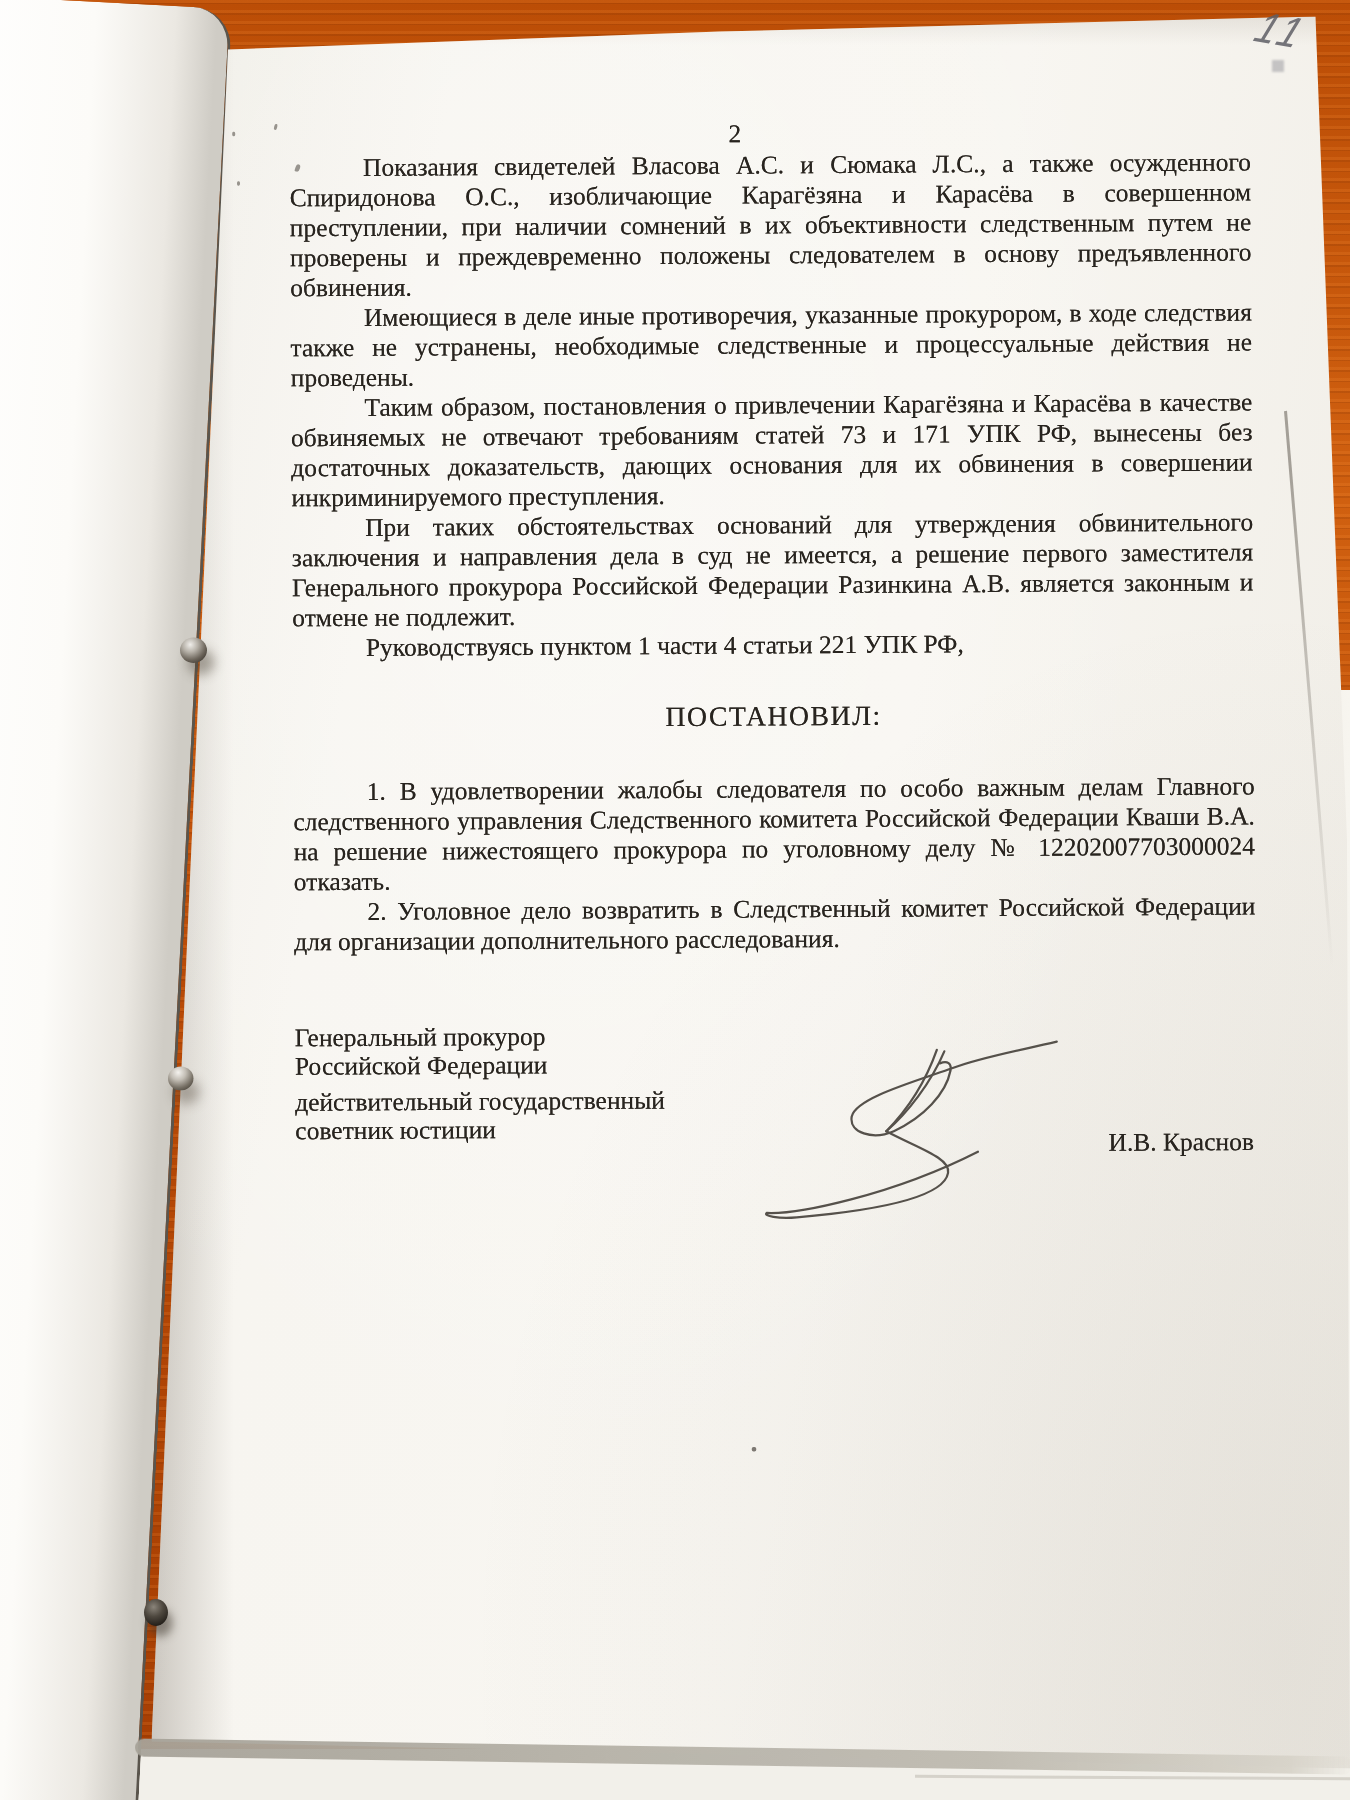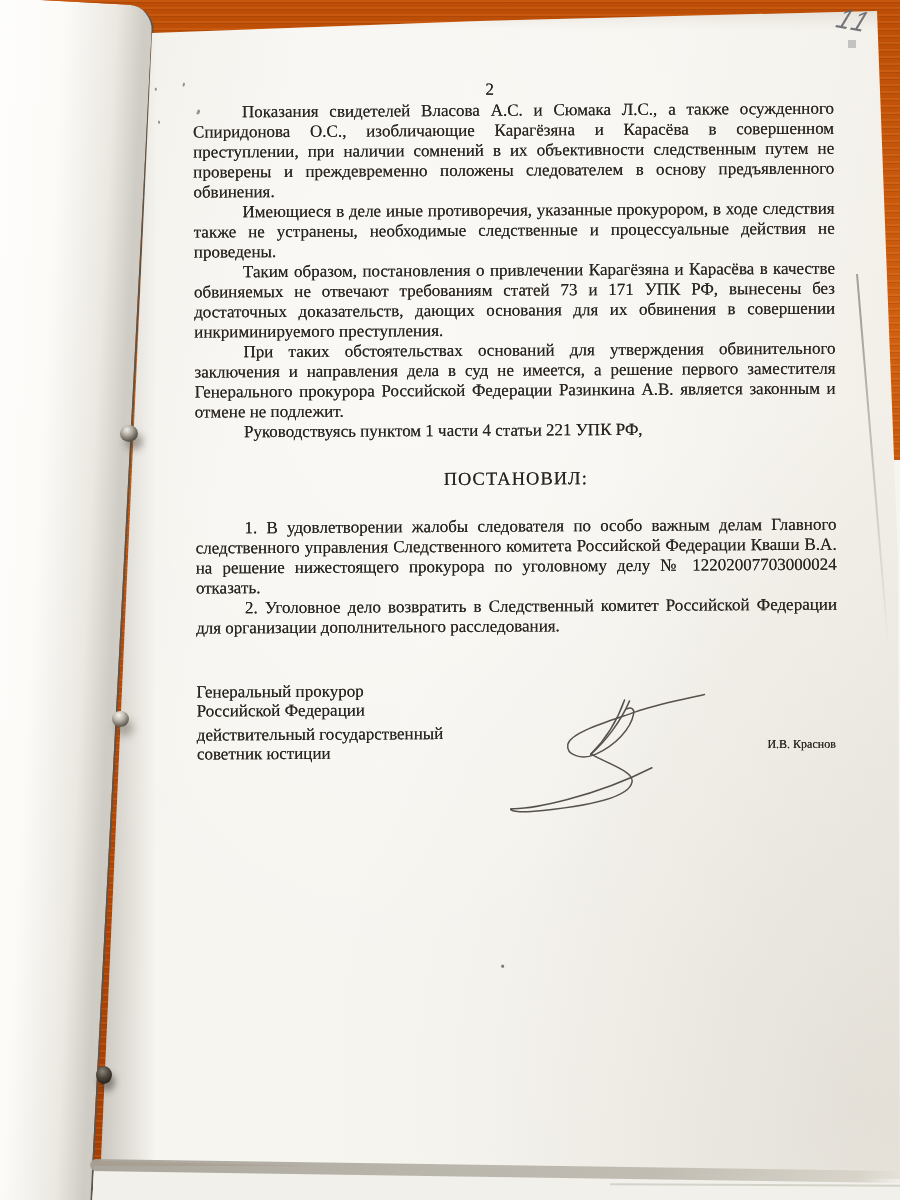--- a/index.html
+++ b/index.html
@@ -107,21 +107,21 @@
     transform-origin:450px 120px;transform:rotate(-0.35deg);
     color:#28241f;text-shadow:0 0 0.3px rgba(45,40,33,0.85);
   }
   .page-num{position:absolute;left:478px;top:80px;width:24px;text-align:center;font-size:17px;}
   .doc-body{position:absolute;left:193px;top:101px;width:641px;font-size:17px;line-height:20px;}
   .doc-body p{margin:0;text-indent:49px;text-align:justify;}
   .heading{margin-top:26px;height:24px;line-height:24px;text-align:center;font-size:18.5px;letter-spacing:1px;}
   .items{margin-top:26px;}
   .sig-block{position:absolute;left:193px;top:681px;width:641px;font-size:17px;line-height:19px;}
   .sig-block .grp2{margin-top:5px;}
-  .sig-name{position:absolute;right:2px;top:56px;font-size:12px;}
+  .sig-name{position:absolute;right:2px;top:73px;font-size:17px;}
   .sig-svg{position:absolute;left:495px;top:686px;}
 
   
   .speck{position:absolute;background:#4a453e;opacity:.55;border-radius:40%;}
   .sp1{left:155px;top:86px;width:2px;height:3px;}
   .sp2{left:183px;top:81px;width:2px;height:4px;transform:rotate(15deg);}
   .sp3{left:197px;top:108px;width:3px;height:5px;transform:rotate(18deg);border-radius:60% 60% 70% 20%;}
   .sp4{left:158px;top:119px;width:2px;height:3px;}
   .sp5{left:496px;top:965px;width:3px;height:3px;opacity:.7;}
 </style>

